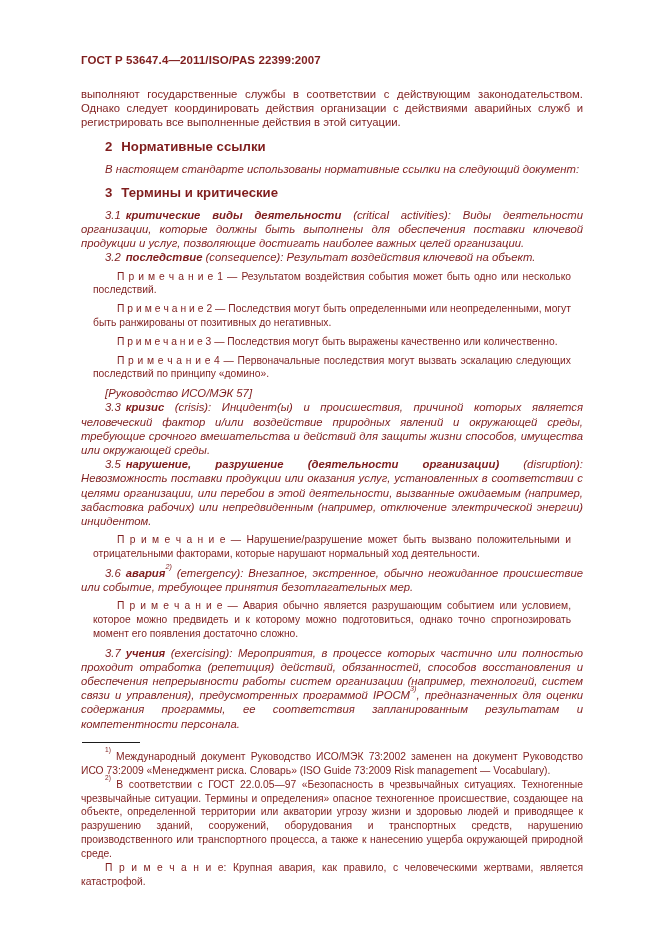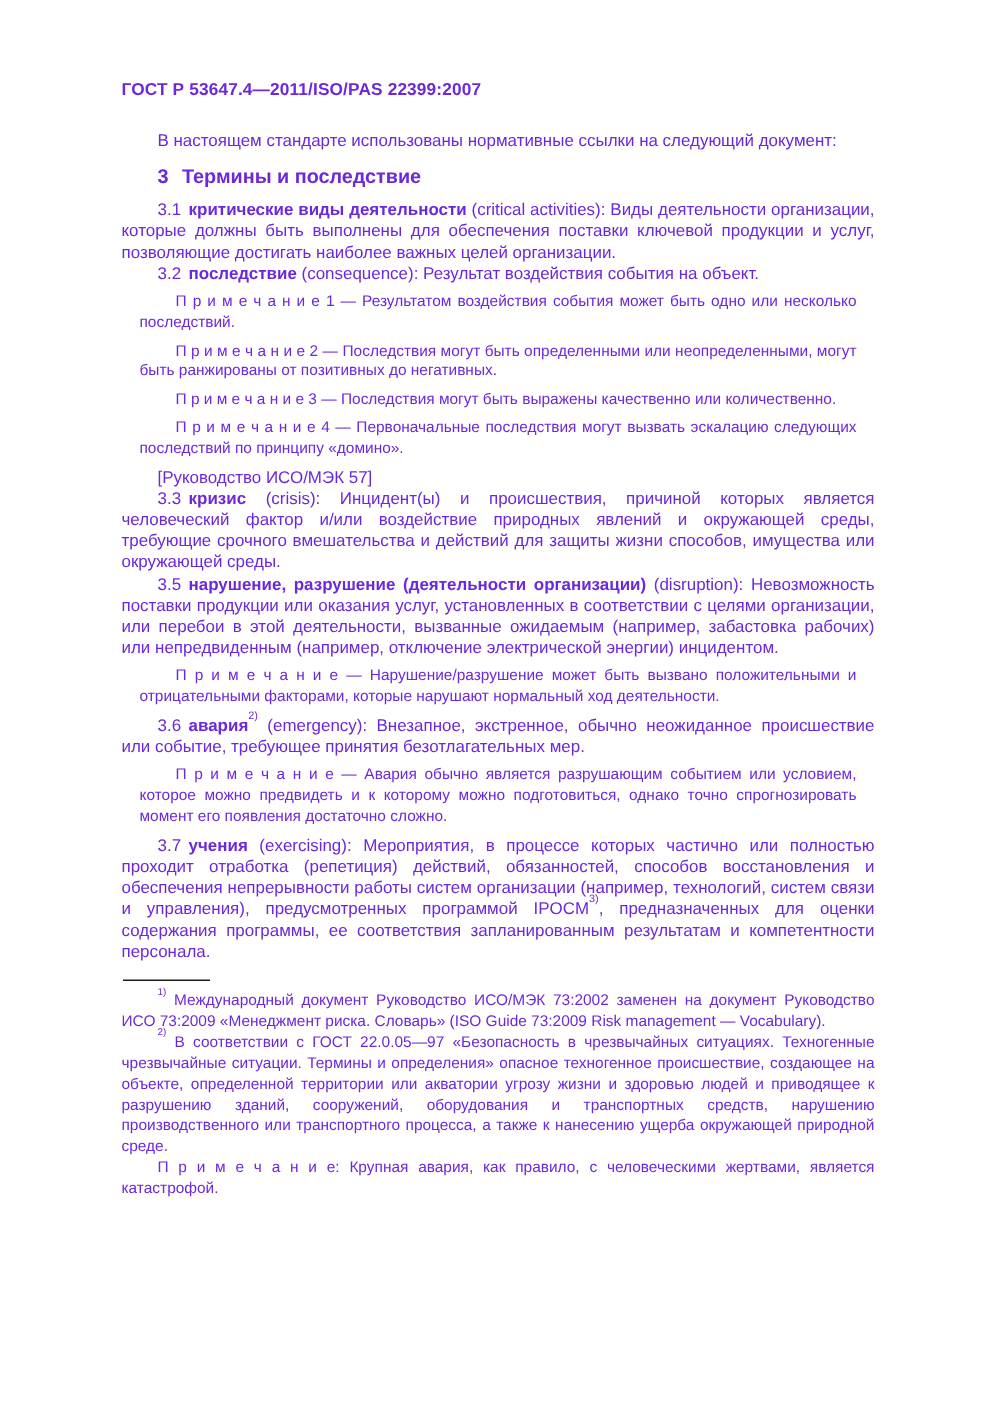--- a/index.html
+++ b/index.html
@@ -2,35 +2,35 @@
 <html><head>
 <meta charset="utf-8">
 <style>
   html,body { margin:0; padding:0; background:#ffffff; }
   .page {
     position:relative;
     width:661px; height:936px;
     box-sizing:border-box;
     padding:54px 78px 0 81px;
     background:#ffffff;
-    color:#6d28d9;
+    color:#7f1d1d;
     font-family:"Liberation Sans", sans-serif;
     overflow:hidden;
   }
   .runhead {
     font-size:11.5px; font-weight:700;
     margin:0 0 21px 0;
     letter-spacing:0.1px;
   }
   p { margin:0; }
   .body {
     font-size:11.3px; line-height:14.2px;
     text-align:justify;
   }
-  .ind { text-indent:24px; }
+  .ind { text-indent:24px;font-style:italic; }
   h2.h {
     font-size:13.2px; line-height:16px;
     font-weight:700;
     margin:9px 0 7px 24px;
   }
   .hnum { margin-right:9px; }
   .tnum { margin-right:5px; }
   .note {
     font-size:10.3px; line-height:13.8px;
     text-align:justify;
@@ -55,31 +55,33 @@
   }
   b { font-weight:700; }
 </style>
 </head>
 <body>
 
 <div class="page">
 
   <div class="runhead">ГОСТ Р 53647.4—2011/ISO/PAS 22399:2007</div>
 
+  <p class="body">выполняют государственные службы в соответствии с действующим законодательством. Однако следует координировать действия организации с действиями аварийных служб и регистрировать все выполненные действия в этой ситуации.</p>
 
+  <h2 class="h"><span class="hnum">2</span><span>Нормативные ссылки</span></h2>
 
   <p class="body ind">В настоящем стандарте использованы нормативные ссылки на следующий документ:</p>
 
 
-  <h2 class="h"><span class="hnum">3</span><span>Термины и последствие</span></h2>
+  <h2 class="h"><span class="hnum">3</span><span>Термины и критические</span></h2>
 
 
   <p class="body ind"><span class="tnum">3.1</span><b>критические виды деятельности</b><span> (critical activities):  </span><span>Виды деятельности организации, которые должны быть выполнены для обеспечения поставки ключевой продукции и услуг, позволяющие достигать наиболее важных целей организации.</span></p>
 
-  <p class="body ind"><span class="tnum">3.2</span><b>последствие</b><span> (consequence):  </span><span>Результат воздействия события на объект.</span></p>
+  <p class="body ind"><span class="tnum">3.2</span><b>последствие</b><span> (consequence):  </span><span>Результат воздействия ключевой на объект.</span></p>
 
   <p class="note">П р и м е ч а н и е  1 — Результатом воздействия события может быть одно или несколько последствий.</p>
   <p class="note">П р и м е ч а н и е  2 — Последствия могут быть определенными или неопределенными, могут быть ранжированы от позитивных до негативных.</p>
   <p class="note">П р и м е ч а н и е  3 — Последствия могут быть выражены качественно или количественно.</p>
   <p class="note">П р и м е ч а н и е  4 — Первоначальные последствия могут вызвать эскалацию следующих последствий по принципу «домино».</p>
 
   <p class="body ind">[Руководство ИСО/МЭК 57]</p>
 
   <p class="body ind"><span class="tnum">3.3</span><b>кризис</b><span> (crisis):  </span><span>Инцидент(ы) и происшествия, причиной которых является человеческий фактор и/или воздействие природных явлений и окружающей среды, требующие срочного вмешательства и действий для защиты жизни способов, имущества или окружающей среды.</span></p>
 

